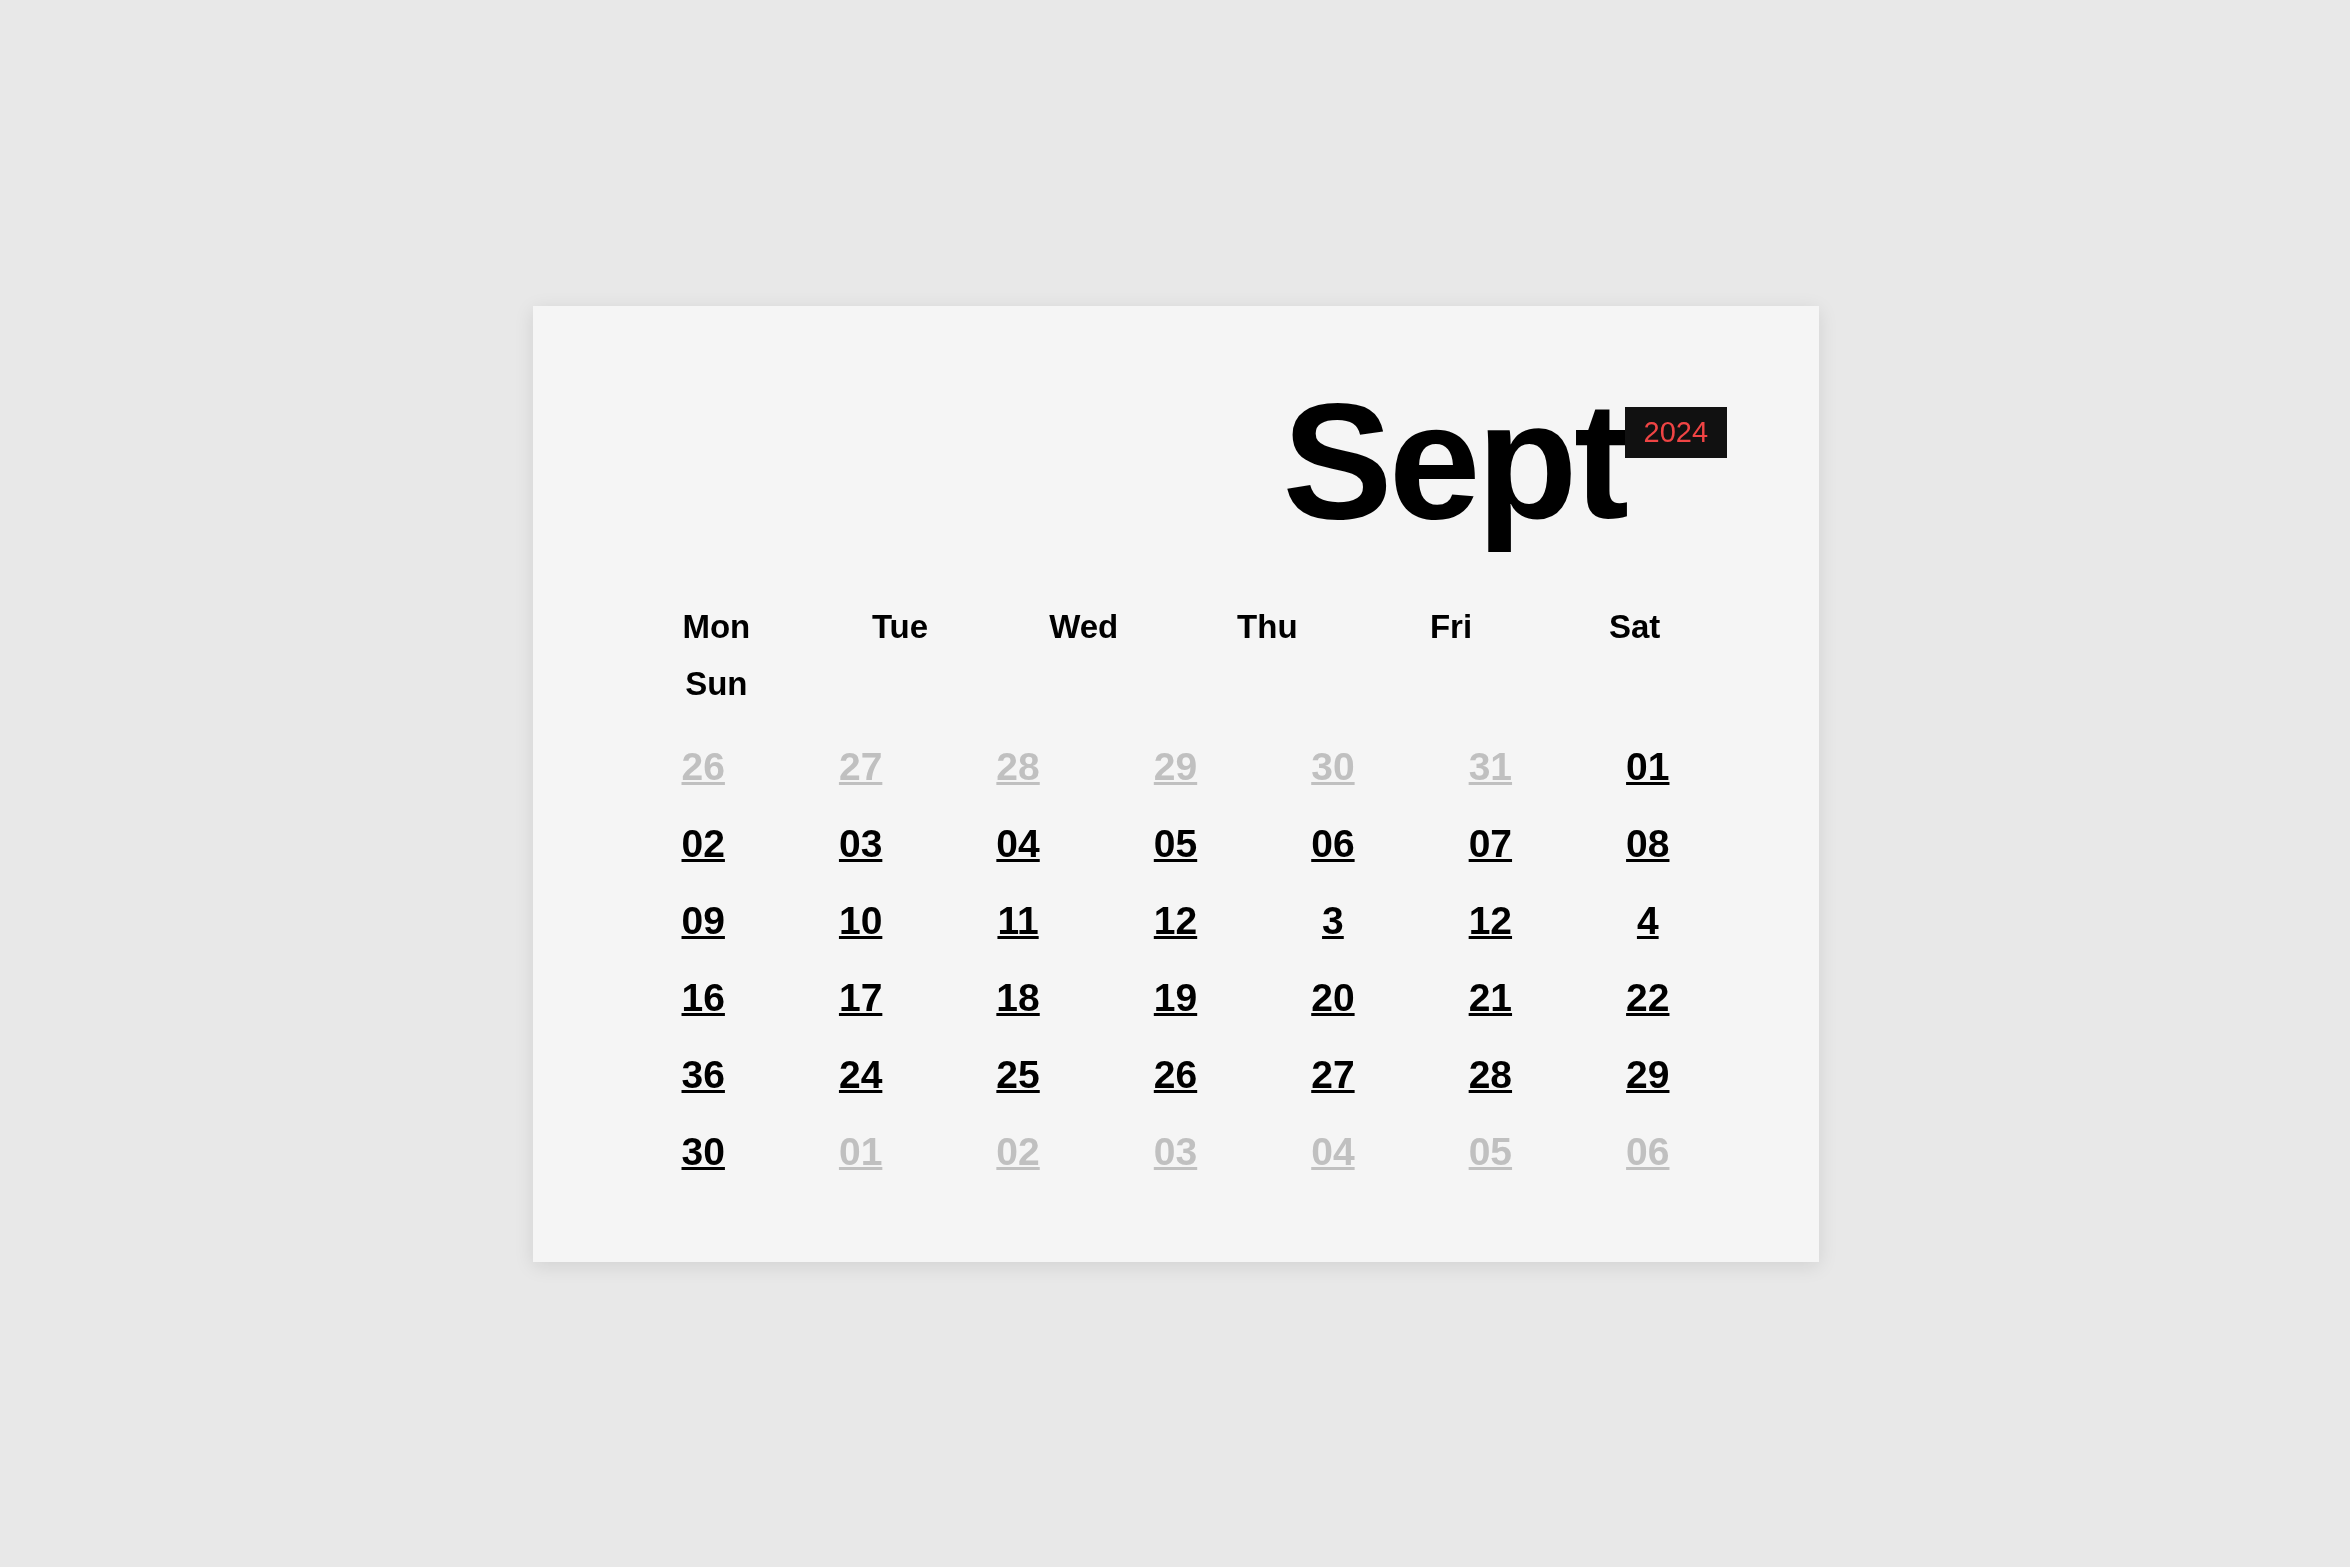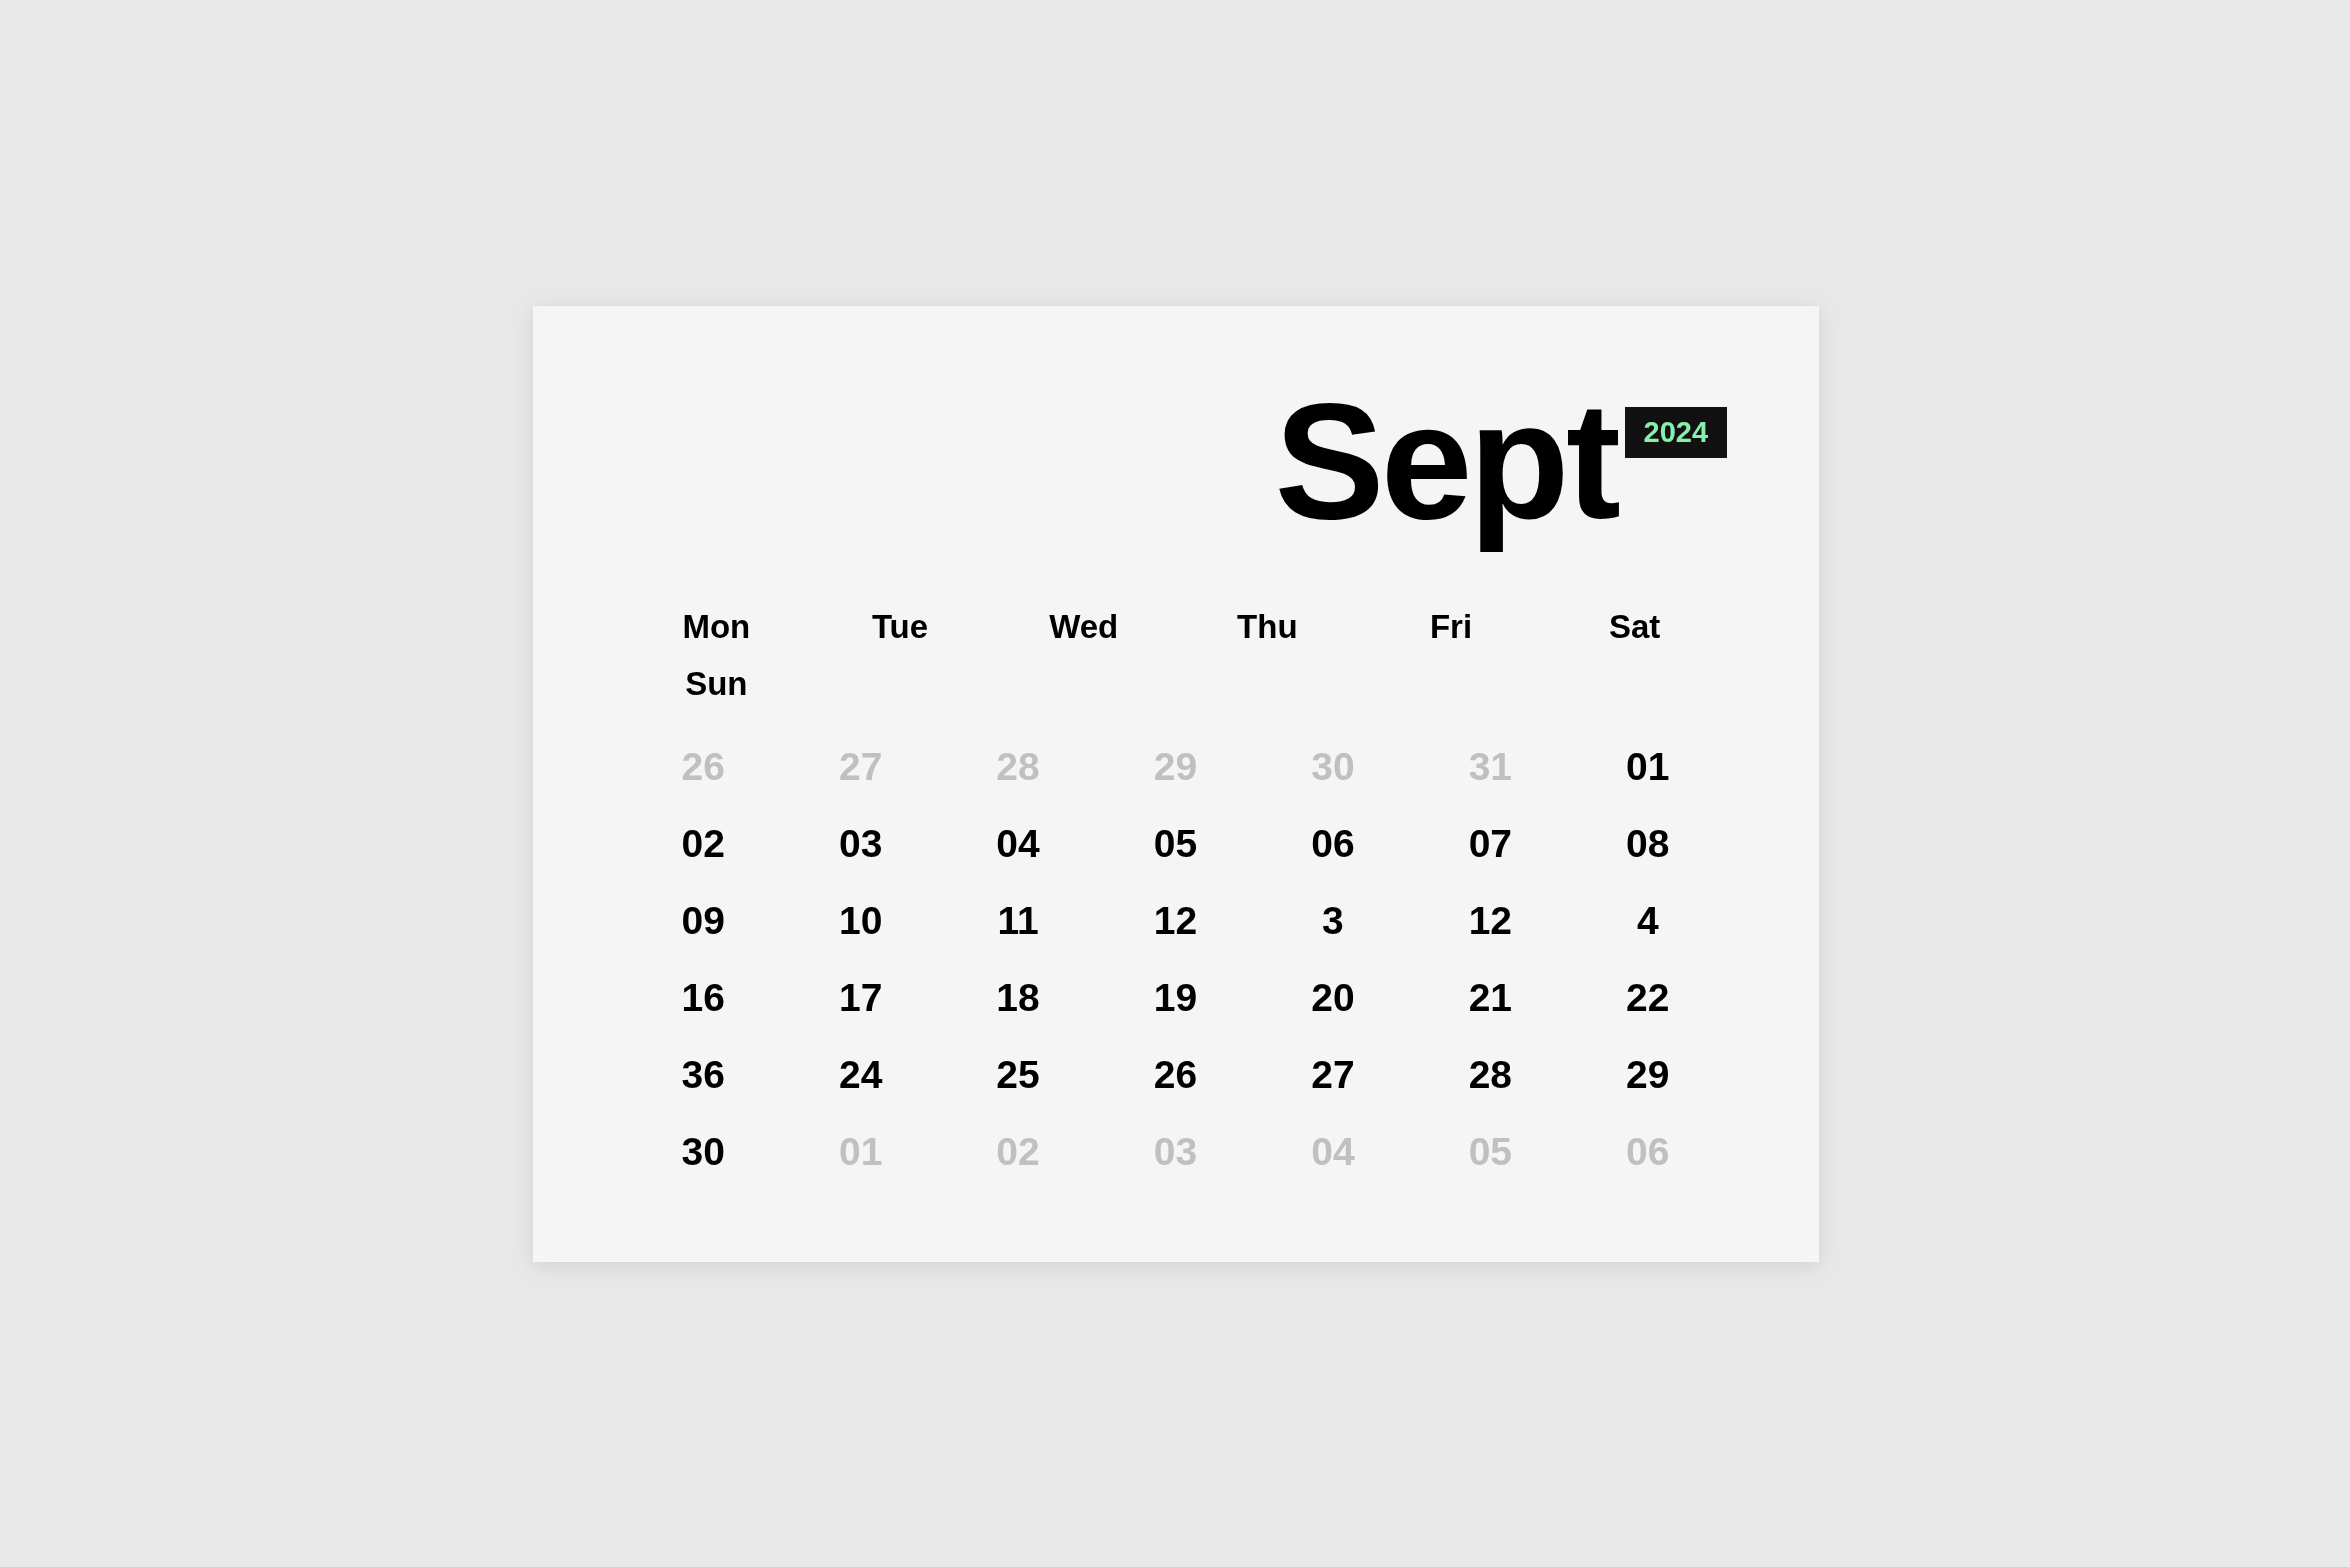--- a/index.html
+++ b/index.html
@@ -37,27 +37,26 @@
     .month-title {
       font-size: 165px;
       font-weight: 900;
       color: #000;
       line-height: 1;
       letter-spacing: -3.7px;
     }
 
     .year-badge {
       background-color: #111;
-      color: #86efac;
+      color: #ef4444;
       font-size: 29px;
-      font-weight: 700;
+      font-weight: 400;
       padding: 9.2px 18.4px;
       margin-top: 27.5px;
       white-space: nowrap;
-      margin-left: 8px;
     }
 
     .calendar-grid {
       width: 100%;
     }
 
     .day-headers {
       display: grid;
       grid-template-columns: repeat(6, 1fr);
       margin-bottom: 18.4px;
@@ -81,20 +80,21 @@
       display: grid;
       grid-template-columns: repeat(7, 1fr);
     }
 
     .day-cell {
       text-align: center;
       font-size: 39px;
       font-weight: 700;
       padding: 14.7px 0;
       color: #000;
+      text-decoration: underline;
     }
 
     .day-cell.outside-month {
       color: #c0c0c0;
     }
   </style>
 </head>
 <body>
 
 <div class="calendar-card">

